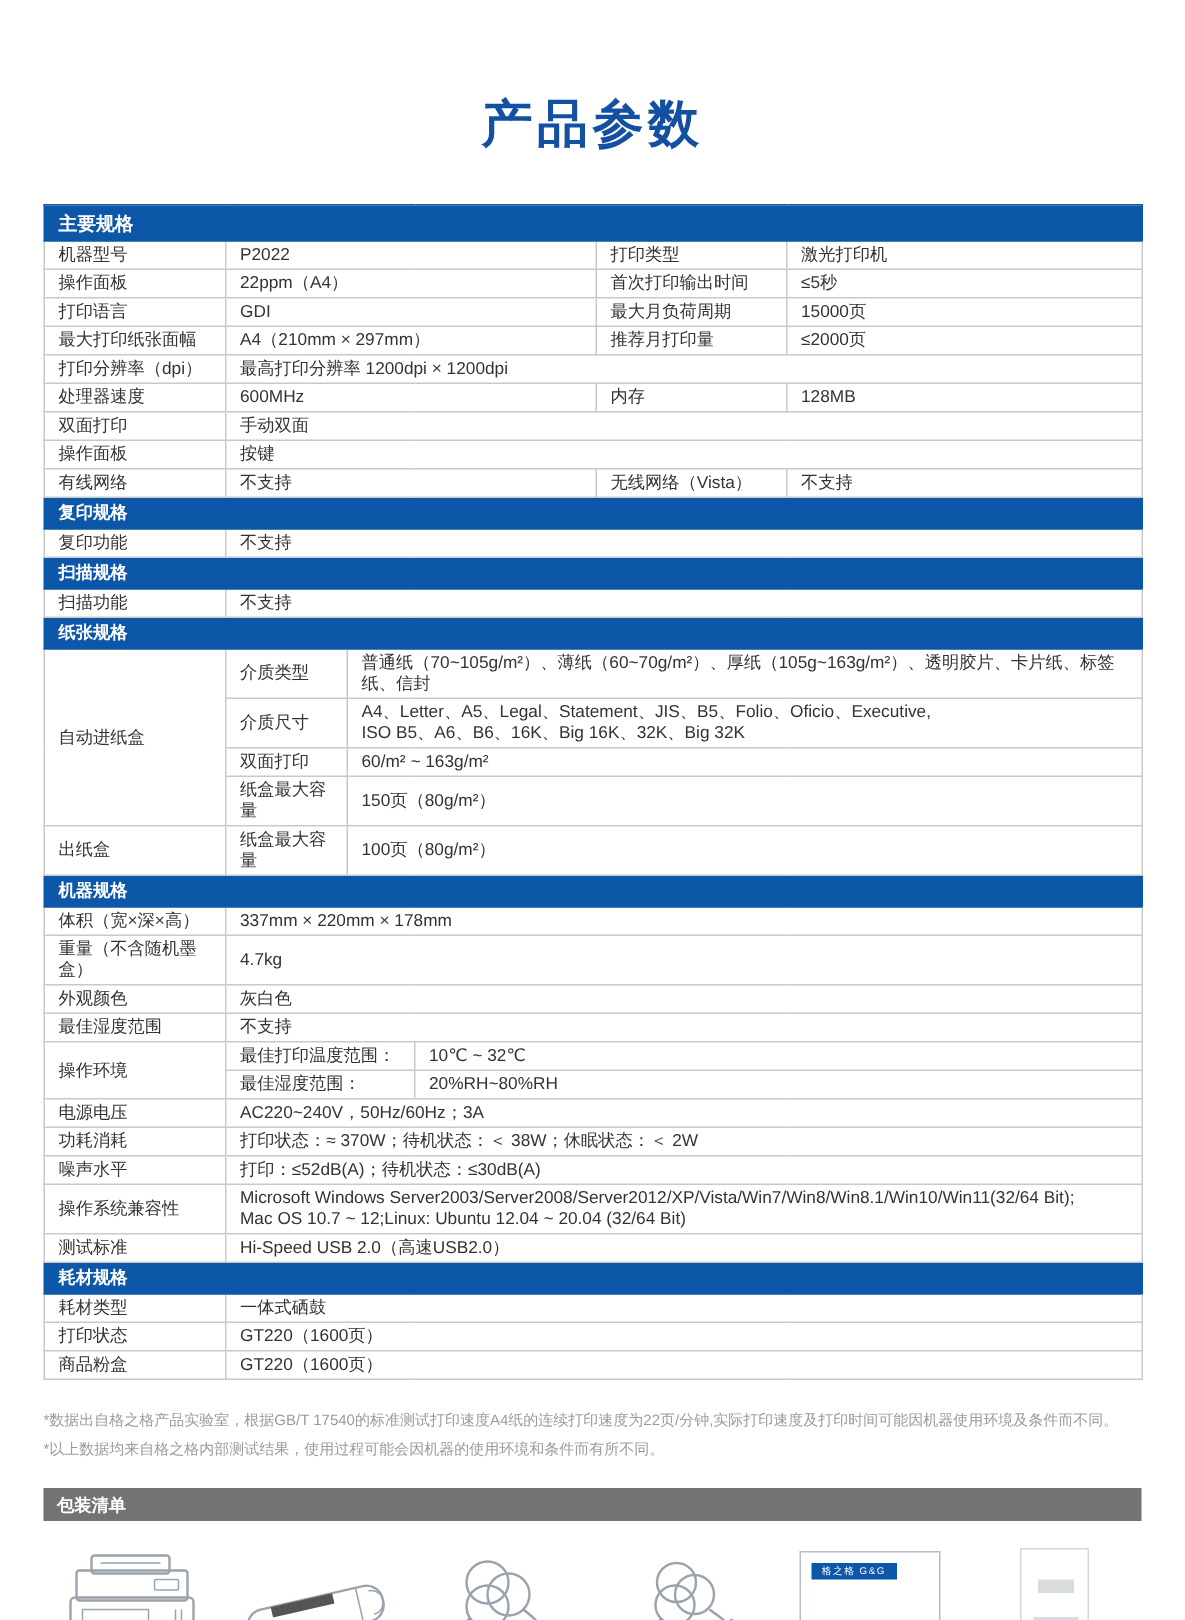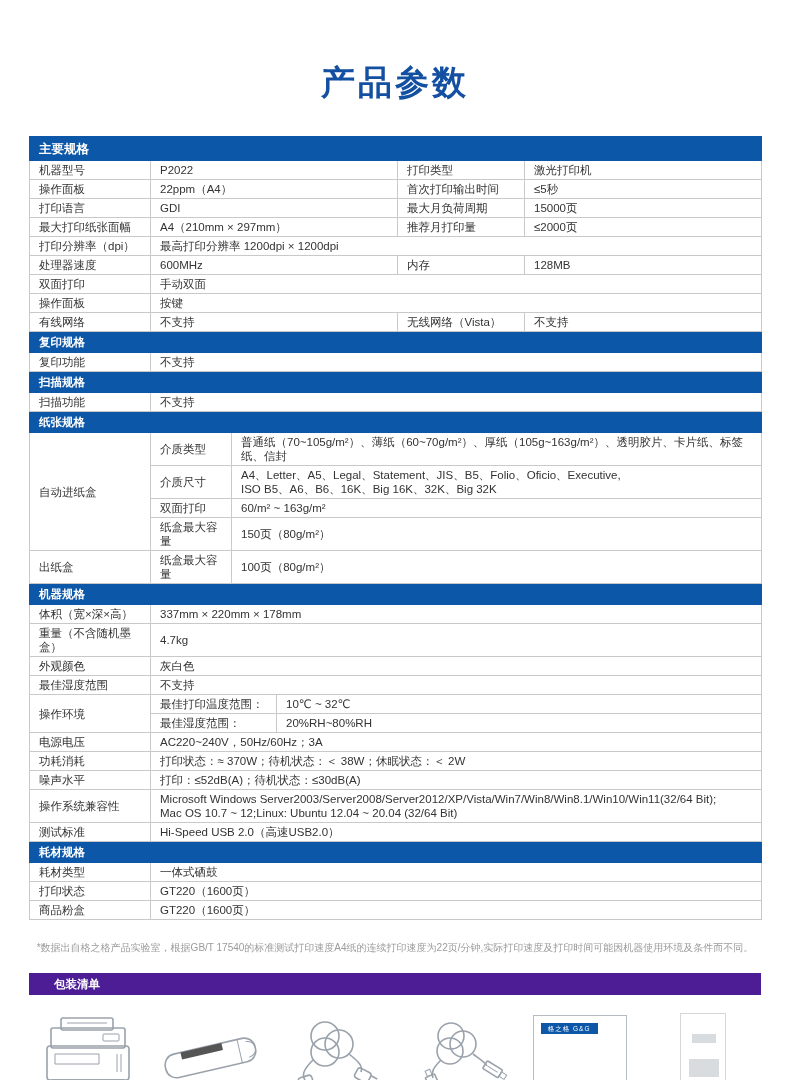--- a/index.html
+++ b/index.html
@@ -46,30 +46,29 @@
     padding:3px 9px;
     height:20px;
   }
   table.spec td.bar-first { height:24px; font-size:12.5px; }
 
   .footnotes {
     margin:18px 29px 0;
     font-size:10px;
     color:#9b9b9b;
     line-height:19px;
-    text-align:center;
   }
 
   .packing-bar {
     margin:16px 29px 0;
-    background:#4c1d95;
+    background:#737373;
     color:#fff;
     font-weight:bold;
     font-size:11.5px;
-    padding:4px 25px;
+    padding:4px 9px;
     height:22px;
   }
 
   .packing-items {
     margin:14px 29px 0;
     display:flex;
     justify-content:space-between;
     align-items:flex-end;
   }
   .packing-item { width:116px; text-align:center; }
@@ -280,20 +279,21 @@
         </tr>
         <tr>
           <td>商品粉盒</td>
           <td colspan="5">GT220（1600页）</td>
         </tr>
       </tbody>
   </table>
 
   <div class="footnotes">
     <p>*数据出自格之格产品实验室，根据GB/T 17540的标准测试打印速度A4纸的连续打印速度为22页/分钟,实际打印速度及打印时间可能因机器使用环境及条件而不同。</p>
+    <p>*以上数据均来自格之格内部测试结果，使用过程可能会因机器的使用环境和条件而有所不同。</p>
   </div>
 
   <div class="packing-bar">包装清单</div>
 
   <div class="packing-items">
 
     <div class="packing-item">
       <div class="icon-wrap">
         <svg class="lineart" width="108" height="86" viewBox="0 0 108 86">
           <rect x="28" y="8" width="52" height="12" rx="2"></rect>

